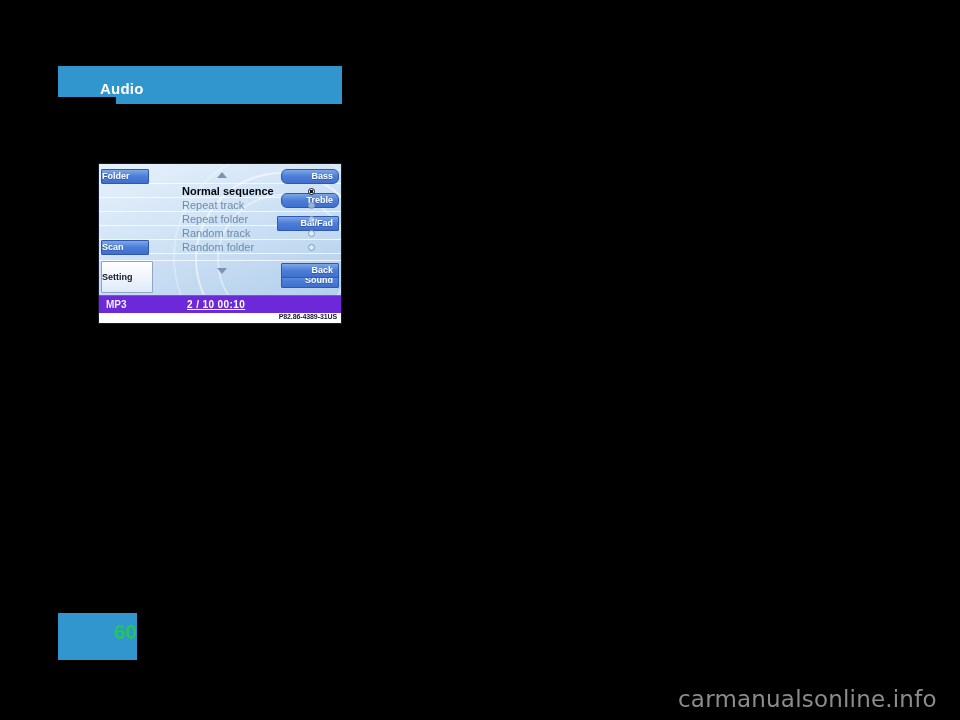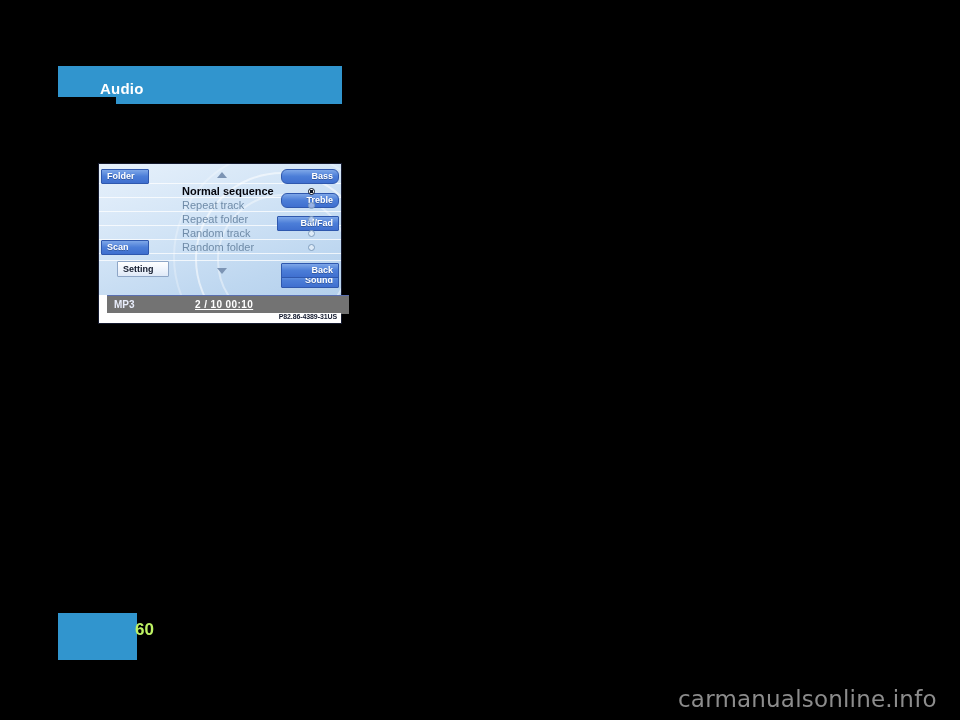--- a/index.html
+++ b/index.html
@@ -91,33 +91,33 @@
     font-weight: bold;
     color: #ffffff;
     display: flex;
     align-items: center;
     background: linear-gradient(180deg, #7ea7e8 0%, #4c7ed8 48%, #3f6fcf 100%);
     border: 1px solid #2f58ae;
     border-radius: 1px;
     text-shadow: 0 1px 0 rgba(0,0,0,0.25);
     line-height: 1;
   }
-  .btn.left  { justify-content: flex-start; padding-left: 5px; }
+  .btn.left  { justify-content: flex-start; }
   .btn.right { justify-content: flex-end;  padding-right: 5px; }
   .btn.pale {
     background: linear-gradient(180deg, #ffffff 0%, #eef4fc 55%, #dfe9f7 100%);
     border: 1px solid #8ea6c6;
     color: #121a2c;
     text-shadow: none;
   }
 
   
   #btn-folder  { left: 2px;  top: 5px;   width: 48px; height: 15px; }
   #btn-scan    { left: 2px;  top: 76px;  width: 48px; height: 15px; }
-  #btn-setting { left: 2px;  top: 97px;  width: 52px; height: 16px; margin-left: 16px; }
+  #btn-setting { left: 2px;  top: 97px;  width: 52px; height: 32px; }
 
   
   #btn-bass    { left: 182px; top: 5px;  width: 58px; height: 15px; border-radius: 6px; }
   #btn-treble  { left: 182px; top: 29px; width: 58px; height: 15px; border-radius: 6px; }
   #btn-balfad  { left: 178px; top: 52px; width: 62px; height: 15px; }
   #btn-sound   { left: 182px; top: 76px; width: 58px; height: 15px; margin-top: 33px; }
   #btn-back    { left: 182px; top: 99px; width: 58px; height: 15px; }
 
   
   .arrow {
@@ -174,23 +174,22 @@
     background: radial-gradient(circle, #0d1524 0 42%, #ffffff 44% 100%);
   }
 
   
   #status-bar {
     position: absolute;
     left: 0;
     top: 131px;
     width: 242px;
     height: 18px;
-    background: #737373;
+    background: #6d28d9;
     border-top: 1px solid #5a6fb0;
-    margin-left: 8px;
   }
   #status-source {
     position: absolute;
     left: 7px;
     top: 3px;
     font-size: 10px;
     font-weight: bold;
     color: #e9eefc;
   }
   #status-track {
@@ -229,27 +228,27 @@
     left: 58px;
     top: 613px;
     width: 79px;
     height: 47px;
     background: #3195ce;
   }
   #page-number {
     position: absolute;
     right: 11px;
     top: 620px;
-    font-size: 17px;
-    font-weight: bold;
-    color: #bef264;
+    font-size: 21px;
+    font-weight: bold;
+    color: #22c55e;
     width: 79px;
     text-align: right;
     padding-right: 0;
-    left: 75px;
+    left: 58px;
   }
 
   
   #watermark {
     position: absolute;
     left: 678px;
     top: 686px;
     font-size: 23px;
     color: #8c8c8c;
     letter-spacing: 0.2px;

